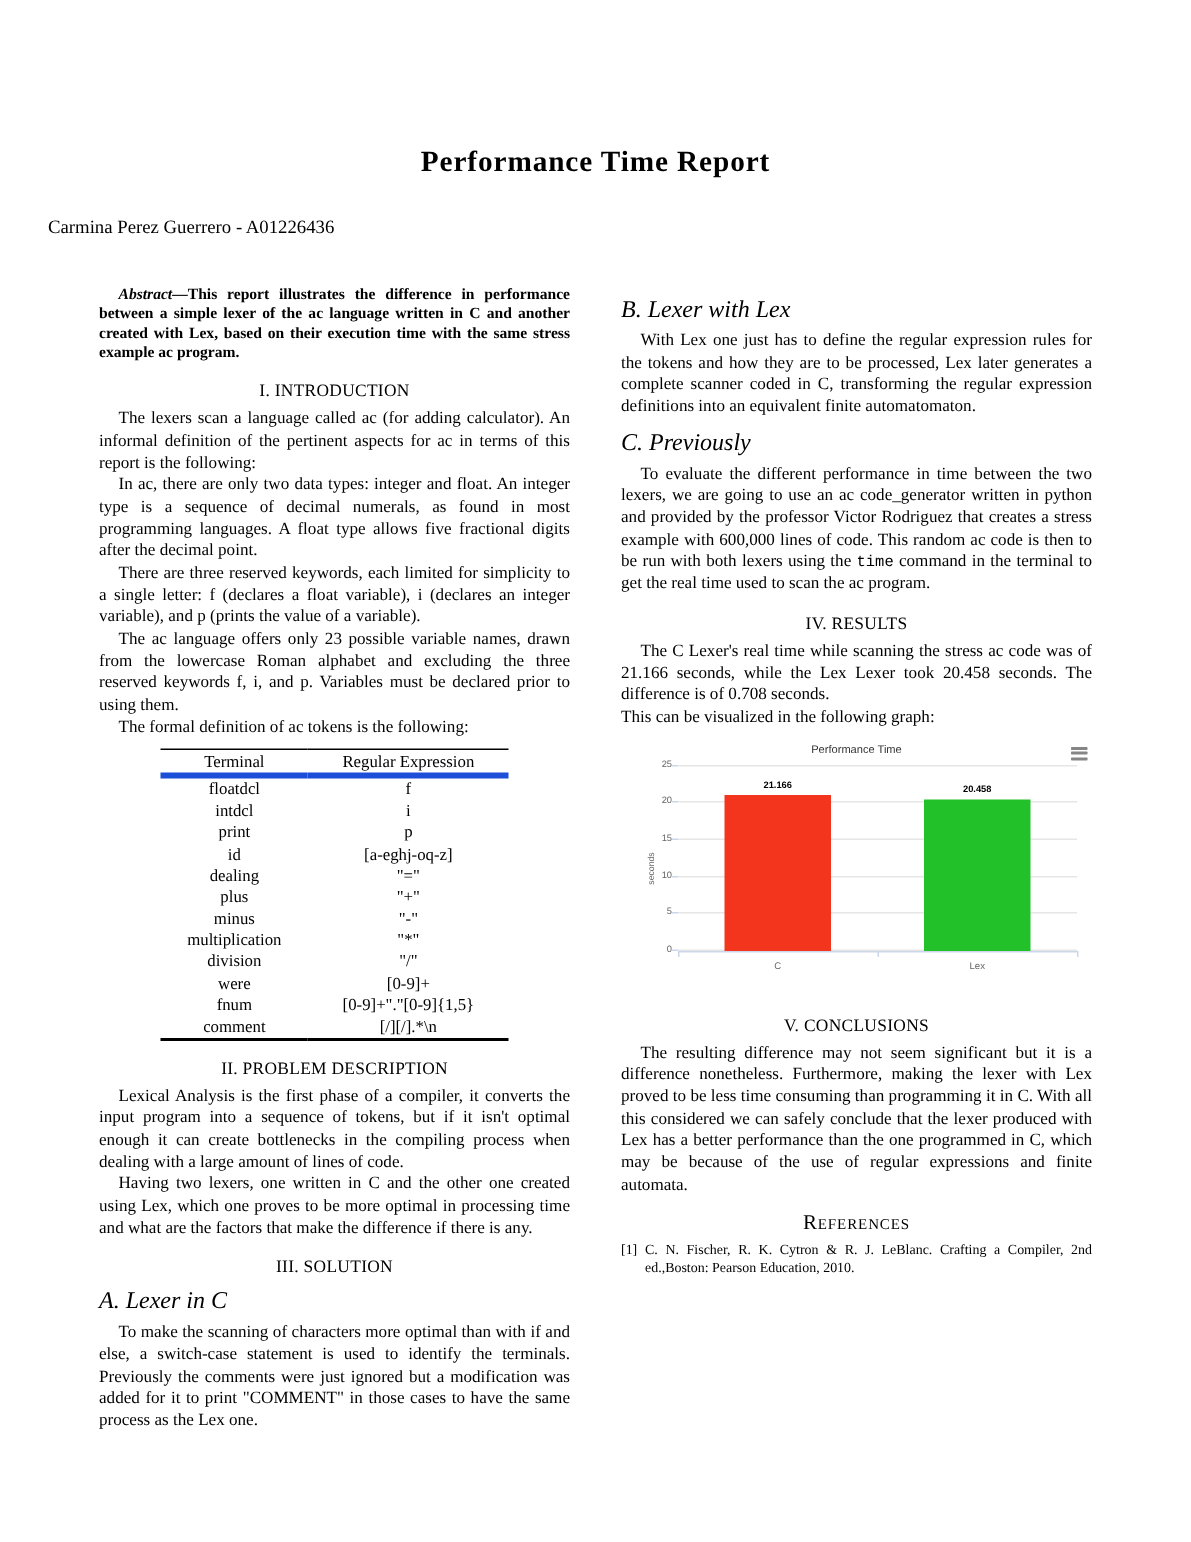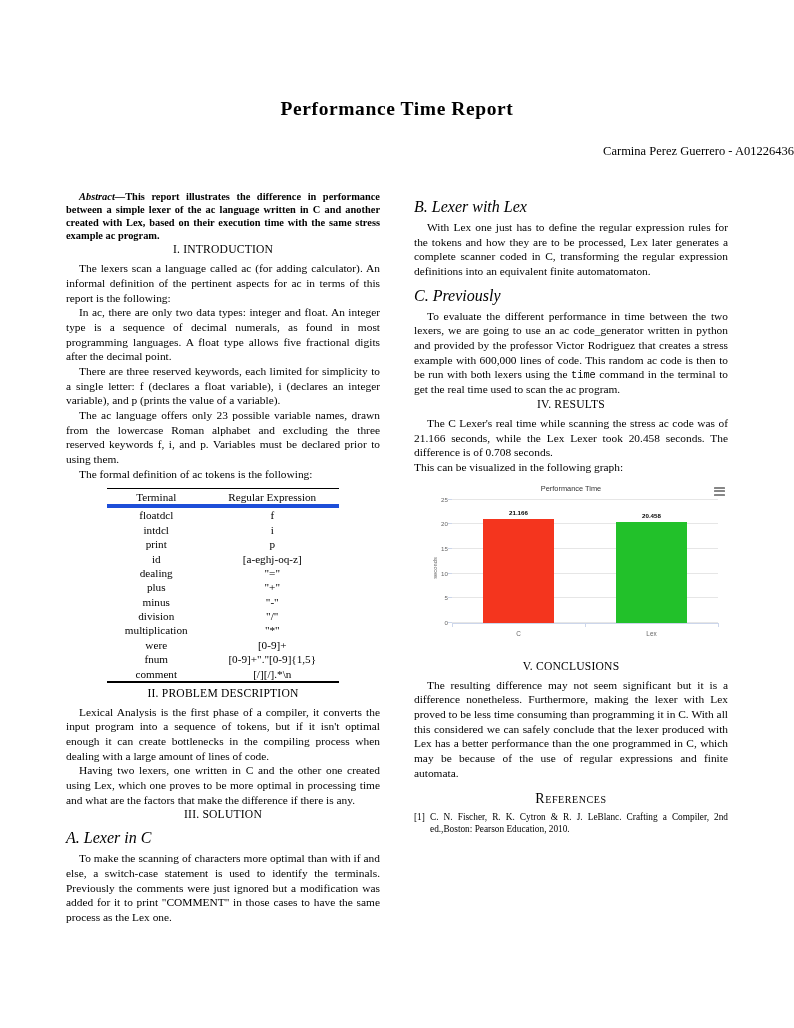--- a/index.html
+++ b/index.html
@@ -27,21 +27,21 @@
     font-size: 19.5px;
     font-weight: bold;
     letter-spacing: 0.6px;
     margin: 0;
     position: absolute;
     left: 0; right: 0;
     top: 98px;
     font-family: "Liberation Serif", serif;
   }
   .author {
-    text-align: right;
+    text-align: left;
     font-size: 12.5px;
     position: absolute;
     left: 0; right: 0;
     top: 144px;
     margin-left: 32px;
   }
   .cols {
     position: absolute;
     top: 190px;
     left: 66px;
@@ -71,21 +71,21 @@
   }
   .abstract .lead {
     font-style: italic;
     font-weight: bold;
   }
   h2.section {
     text-align: center;
     font-size: 11.6px;
     font-weight: normal;
     font-variant: small-caps;
-    margin: 1px 0 5px 0;
+    margin: 12px 0 5px 0;
     letter-spacing: 0.2px;
   }
   h3.subsection {
     font-size: 16px;
     font-weight: normal;
     font-style: italic;
     margin: 8px 0 4px 0;
     text-align: left;
   }
   code.mono {
@@ -283,26 +283,26 @@
             </tr>
           <tr>
               <td>plus</td>
               <td>"+"</td>
             </tr>
           <tr>
               <td>minus</td>
               <td>"-"</td>
             </tr>
           <tr>
+              <td>multiplication</td>
+              <td>"*"</td>
+            </tr>
+          <tr>
               <td>division</td>
               <td>"/"</td>
-            </tr>
-          <tr>
-              <td>multiplication</td>
-              <td>"*"</td>
             </tr>
           <tr>
               <td>were</td>
               <td>[0-9]+</td>
             </tr>
           <tr>
               <td>fnum</td>
               <td>[0-9]+"."[0-9]{1,5}</td>
             </tr>
           <tr>

